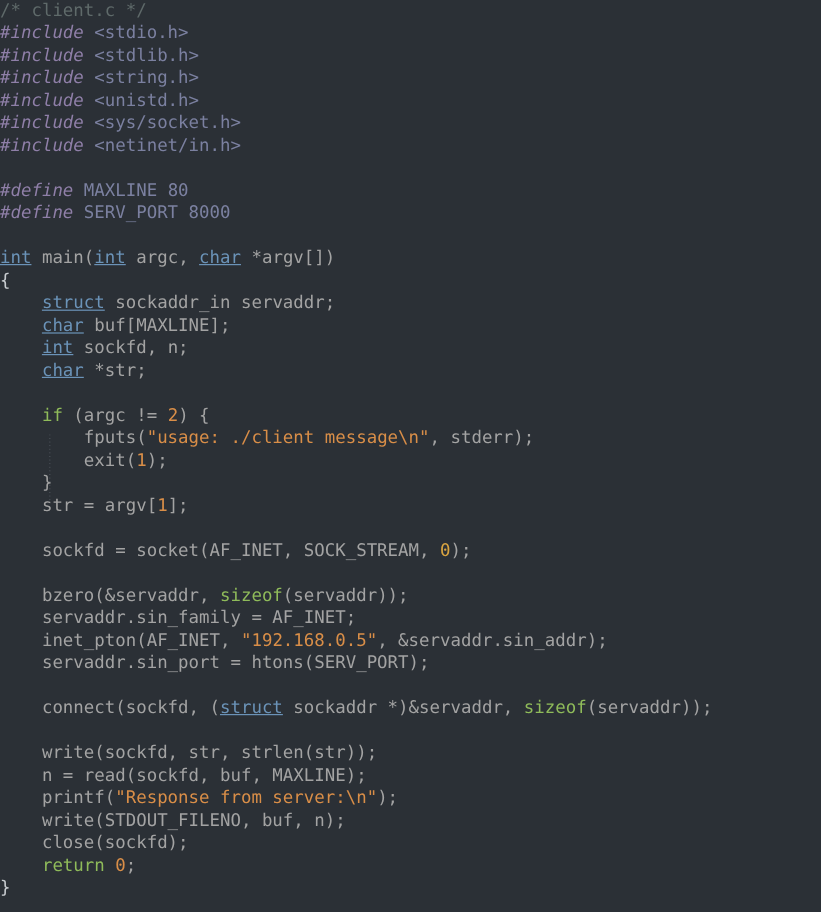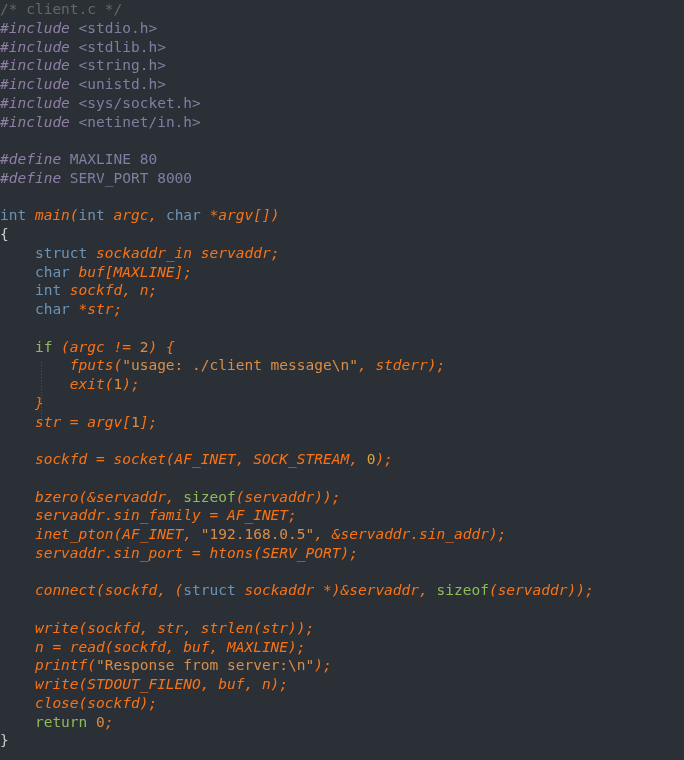--- a/index.html
+++ b/index.html
@@ -35,25 +35,25 @@
   }
   .line {
     display: block;
     height: 18.75px;
     white-space: pre;
   }
   
   .cmt  { color: #5f6a6a; }
   .pp   { color: #8f7fa8; font-style: italic; }
   .hdr  { color: #7b80a0; text-align: center; }
-  .type { color: #6b93b8; }
+  .type { color: #6b93b8; text-decoration: underline; }
   .kw   { color: #8fbb5a; text-align: center; }
   .str  { color: #d98e48; }
   .num  { color: #d9a441; }
-  .id   { color: #f97316; font-style: italic; }
+  .id   { color: #a3a3a3; }
   .punc { color: #c8ccd0; }
 
   
   .indent-guide {
     position: absolute;
     width: 1px;
     background-image: linear-gradient(
       to bottom,
       rgba(150,160,170,0.30) 0px,
       rgba(150,160,170,0.30) 1px,

